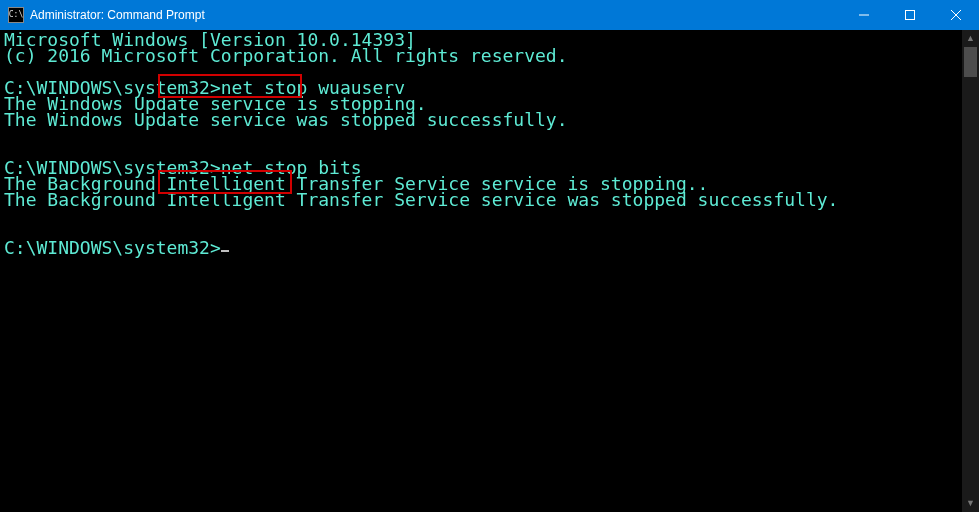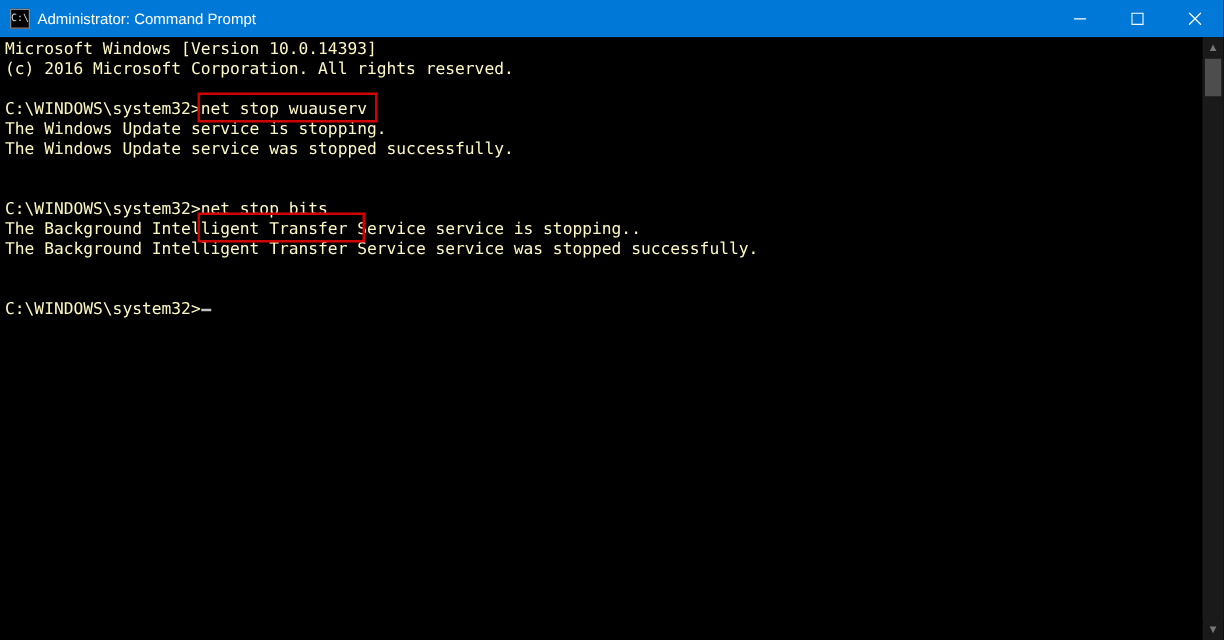--- a/index.html
+++ b/index.html
@@ -34,23 +34,23 @@
   .titlebar .btn svg { stroke: #fff; stroke-width: 1; fill: none; }
   .client {
     flex: 1 1 auto;
     display: flex;
     background: #000;
     position: relative;
   }
   .terminal {
     flex: 1 1 auto;
     background: #000;
-    color: #fef9c3;
+    color: #5eead4;
     font-family: Consolas, "Lucida Console", monospace;
-    font-size: 13px;
+    font-size: 18px;
     line-height: 16px;
     padding: 2px 2px 2px 4px;
     white-space: pre;
     position: relative;
   }
   .scrollbar {
     width: 17px;
     background: #1a1a1a;
     display: flex; flex-direction: column;
     align-items: center;

